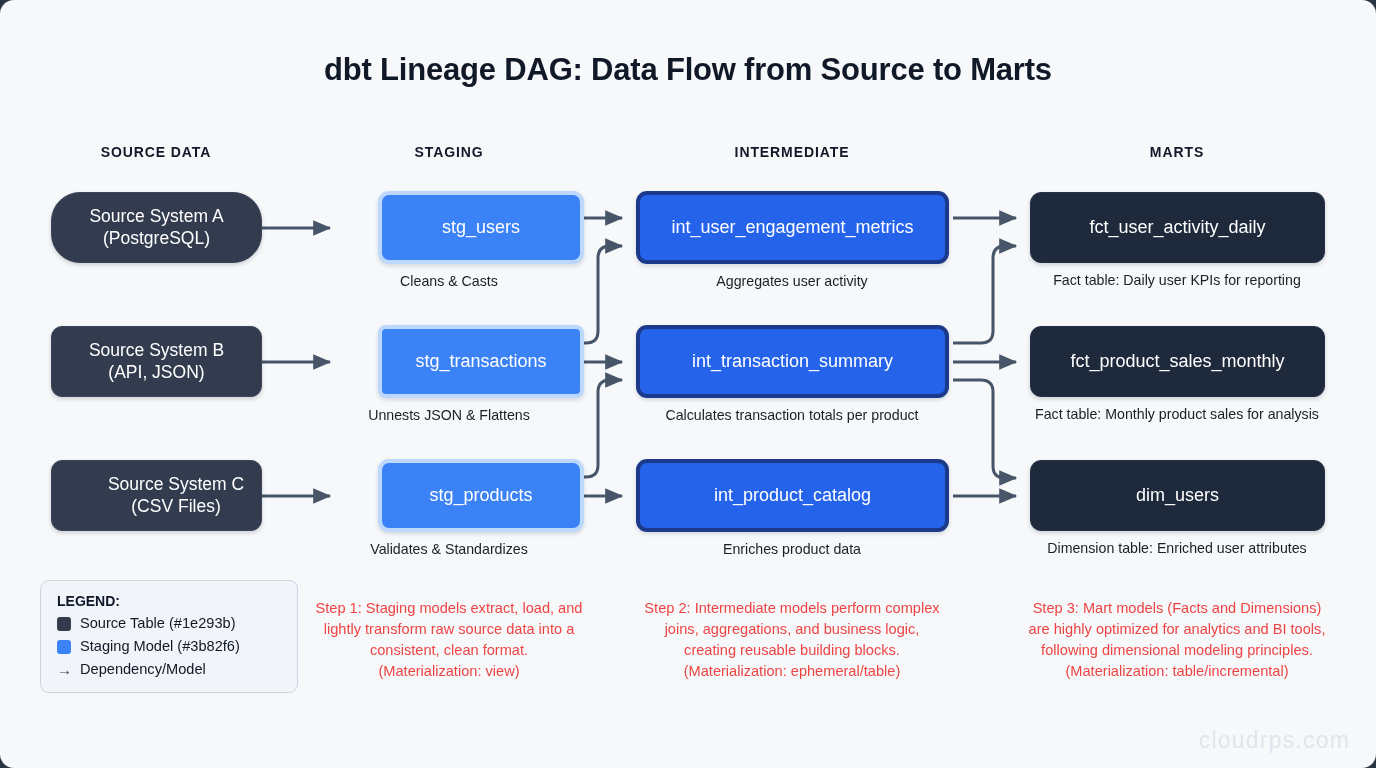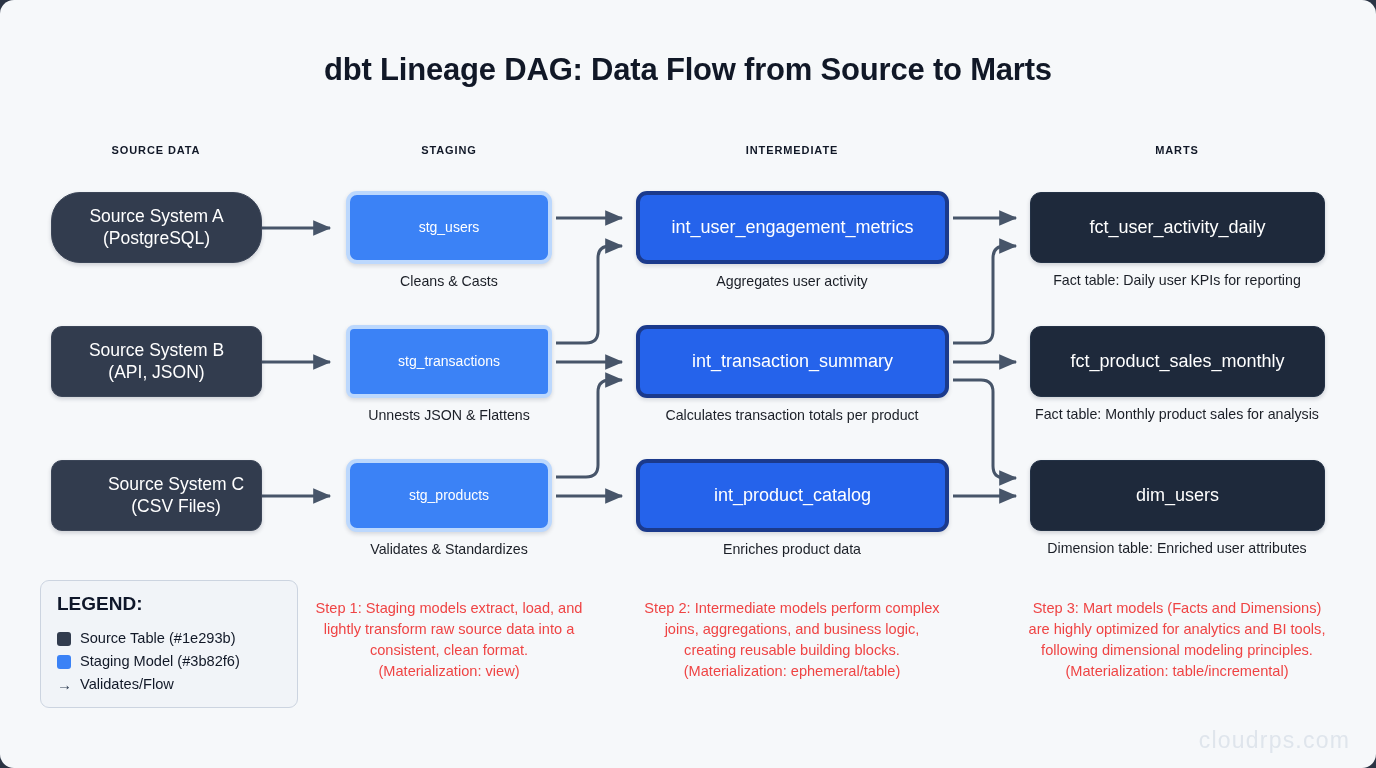--- a/index.html
+++ b/index.html
@@ -25,21 +25,21 @@
     left: 0; top: 52px;
     width: 1376px;
     text-align: center;
     font-size: 31px;
     font-weight: bold;
     color: #111827;
     letter-spacing: -0.2px;
   }
   .col-header {
     position: absolute;
-    font-size: 11px;
+    font-size: 14px;
     font-weight: bold;
     color: #111827;
     letter-spacing: 0.9px;
     text-align: center;
     white-space: nowrap;
     transform: translateX(-50%);
   }
   .node {
     position: absolute;
     box-sizing: border-box;
@@ -53,22 +53,23 @@
   }
   .node.source {
     background: #323c4e;
     border: 1px solid #3c4658;
     font-size: 17.5px;
     box-shadow: 0 2px 4px rgba(15,23,42,0.18);
   }
   .node.staging {
     background: #3b82f6;
     border: 4px solid #bcd8fd;
-    font-size: 14px;
+    font-size: 18px;
     box-shadow: 0 2px 4px rgba(15,23,42,0.14);
+    margin-left: 32px;
   }
   .node.intermediate {
     background: #2563eb;
     border: 4px solid #1b3a8c;
     font-size: 18px;
     box-shadow: 0 2px 4px rgba(15,23,42,0.14);
   }
   .node.mart {
     background: #1e293b;
     border: 1px solid #243246;
@@ -93,24 +94,24 @@
     position: absolute;
     left: 40px; top: 580px;
     width: 258px;
     box-sizing: border-box;
     padding: 12px 14px 12px 16px;
     background: #f1f4f8;
     border: 1px solid #ccd4e0;
     border-radius: 9px;
   }
   #legend-title {
-    font-size: 19px;
+    font-size: 14px;
     font-weight: bold;
     color: #0f172a;
-    margin-bottom: 13px;
+    margin-bottom: 4px;
   }
   .legend-row {
     display: flex;
     align-items: center;
     font-size: 14.6px;
     color: #111827;
     margin-top: 2px;
     line-height: 1.45;
   }
   .swatch {
@@ -236,21 +237,21 @@
         <div class="legend-row">
           <span class="swatch" style="background: rgb(50, 60, 78);"></span>
           <span>Source Table (#1e293b)</span>
         </div>
         <div class="legend-row">
           <span class="swatch" style="background: rgb(59, 130, 246);"></span>
           <span>Staging Model (#3b82f6)</span>
         </div>
         <div class="legend-row">
           <span class="arrow-glyph">→</span>
-          <span>Validates/Flow</span>
+          <span>Dependency/Model</span>
         </div>
       </div>
   </div>
 
   <div id="steps-layer">
       <div class="step" style="left: 449px; top: 598px; width: 270px;">Step 1: Staging models extract, load, and lightly transform raw source data into a consistent, clean format.<br>(Materialization: view)</div>
       <div class="step" style="left: 792px; top: 598px; width: 300px;">Step 2: Intermediate models perform complex joins, aggregations, and business logic, creating reusable building blocks.<br>(Materialization: ephemeral/table)</div>
       <div class="step" style="left: 1177px; top: 598px; width: 310px;">Step 3: Mart models (Facts and Dimensions) are highly optimized for analytics and BI tools, following dimensional modeling principles.<br>(Materialization: table/incremental)</div>
     </div>
 

